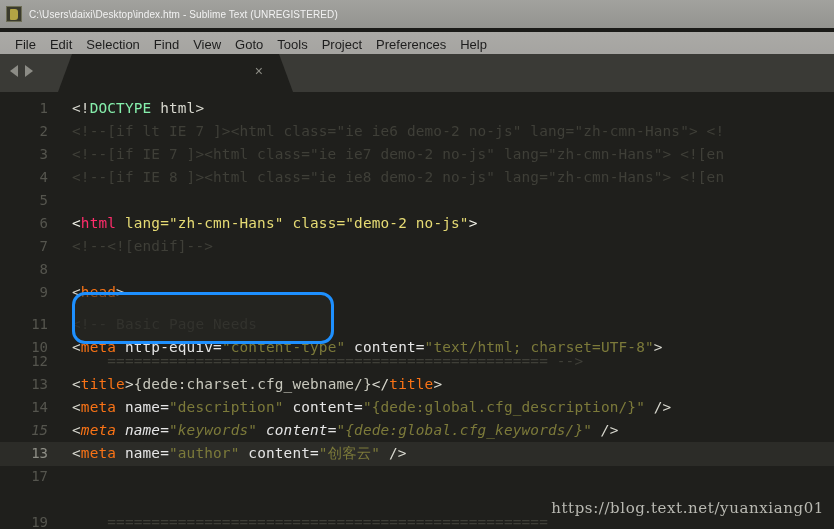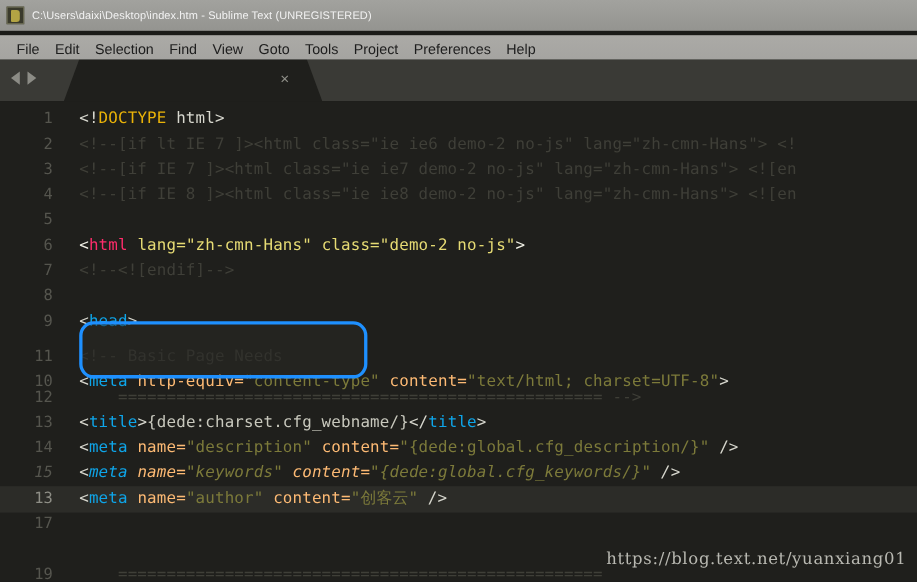--- a/index.html
+++ b/index.html
@@ -179,27 +179,27 @@
     position: absolute;
     left: 72px; top: 0;
     font-family: "DejaVu Sans Mono", monospace;
     font-size: 14.4px;
     line-height: 23px;
     white-space: pre;
     letter-spacing: 0.15px;
   }
 
   
-  .c-tag     { color: #0ea5e9; }
+  .c-tag     { color: #f97316; }
   .c-punct   { color: #d8d8cf; }
-  .c-attr    { color: #fdba74; }
+  .c-attr    { color: #e5e5e5; }
   .c-string  { color: #7c7a3a; }
   .c-comment { color: #3f3f38; }
   .c-plain   { color: #c8c8bd; }
-  .c-doctype { color: #eab308; }
+  .c-doctype { color: #86efac; }
 
   
   .hl .c-tag    { color: #ff2d6b; }
   .hl .c-punct  { color: #f2f2e8; }
   .hl .c-string { color: #e6db74; }
   .hl .c-attr   { color: #e6db74; }
 
   
   .callout {
     position: absolute;

